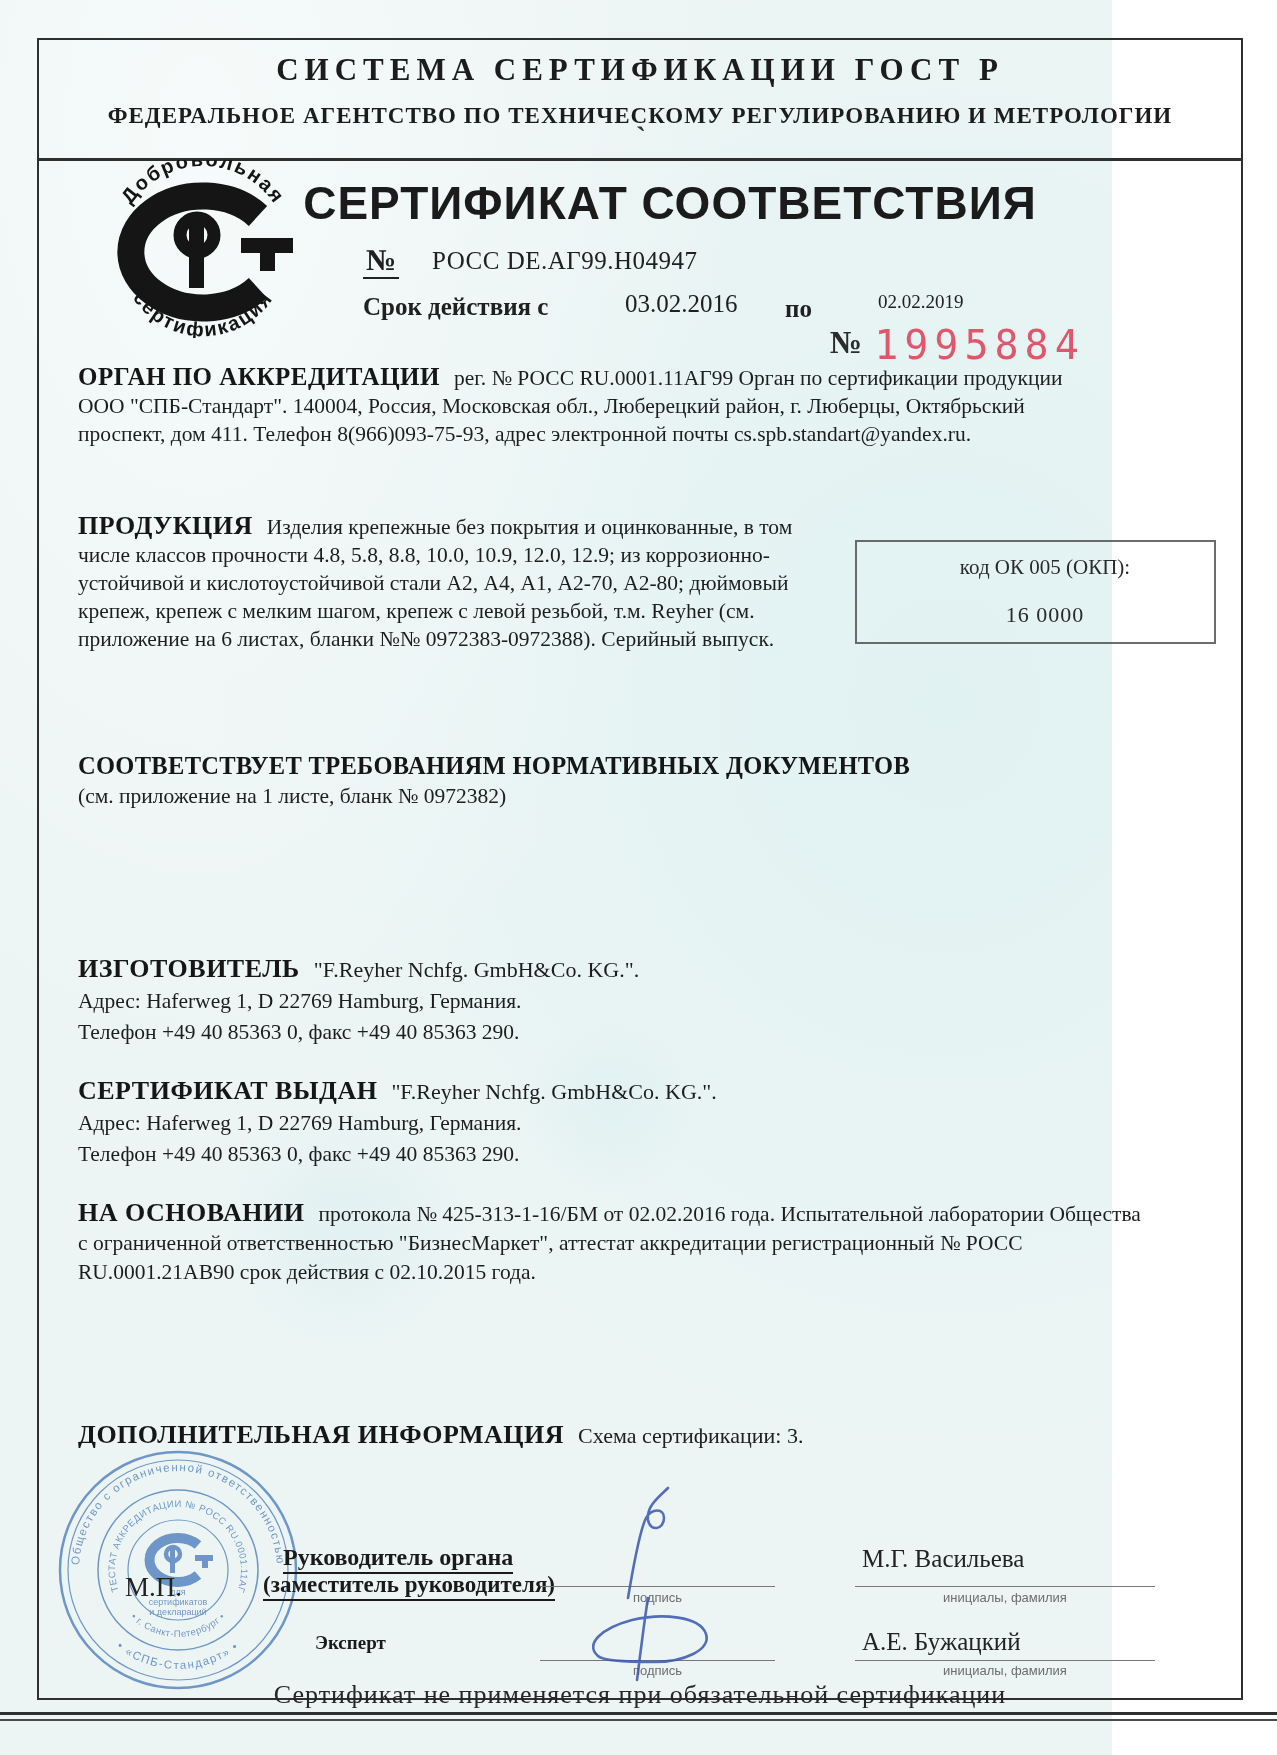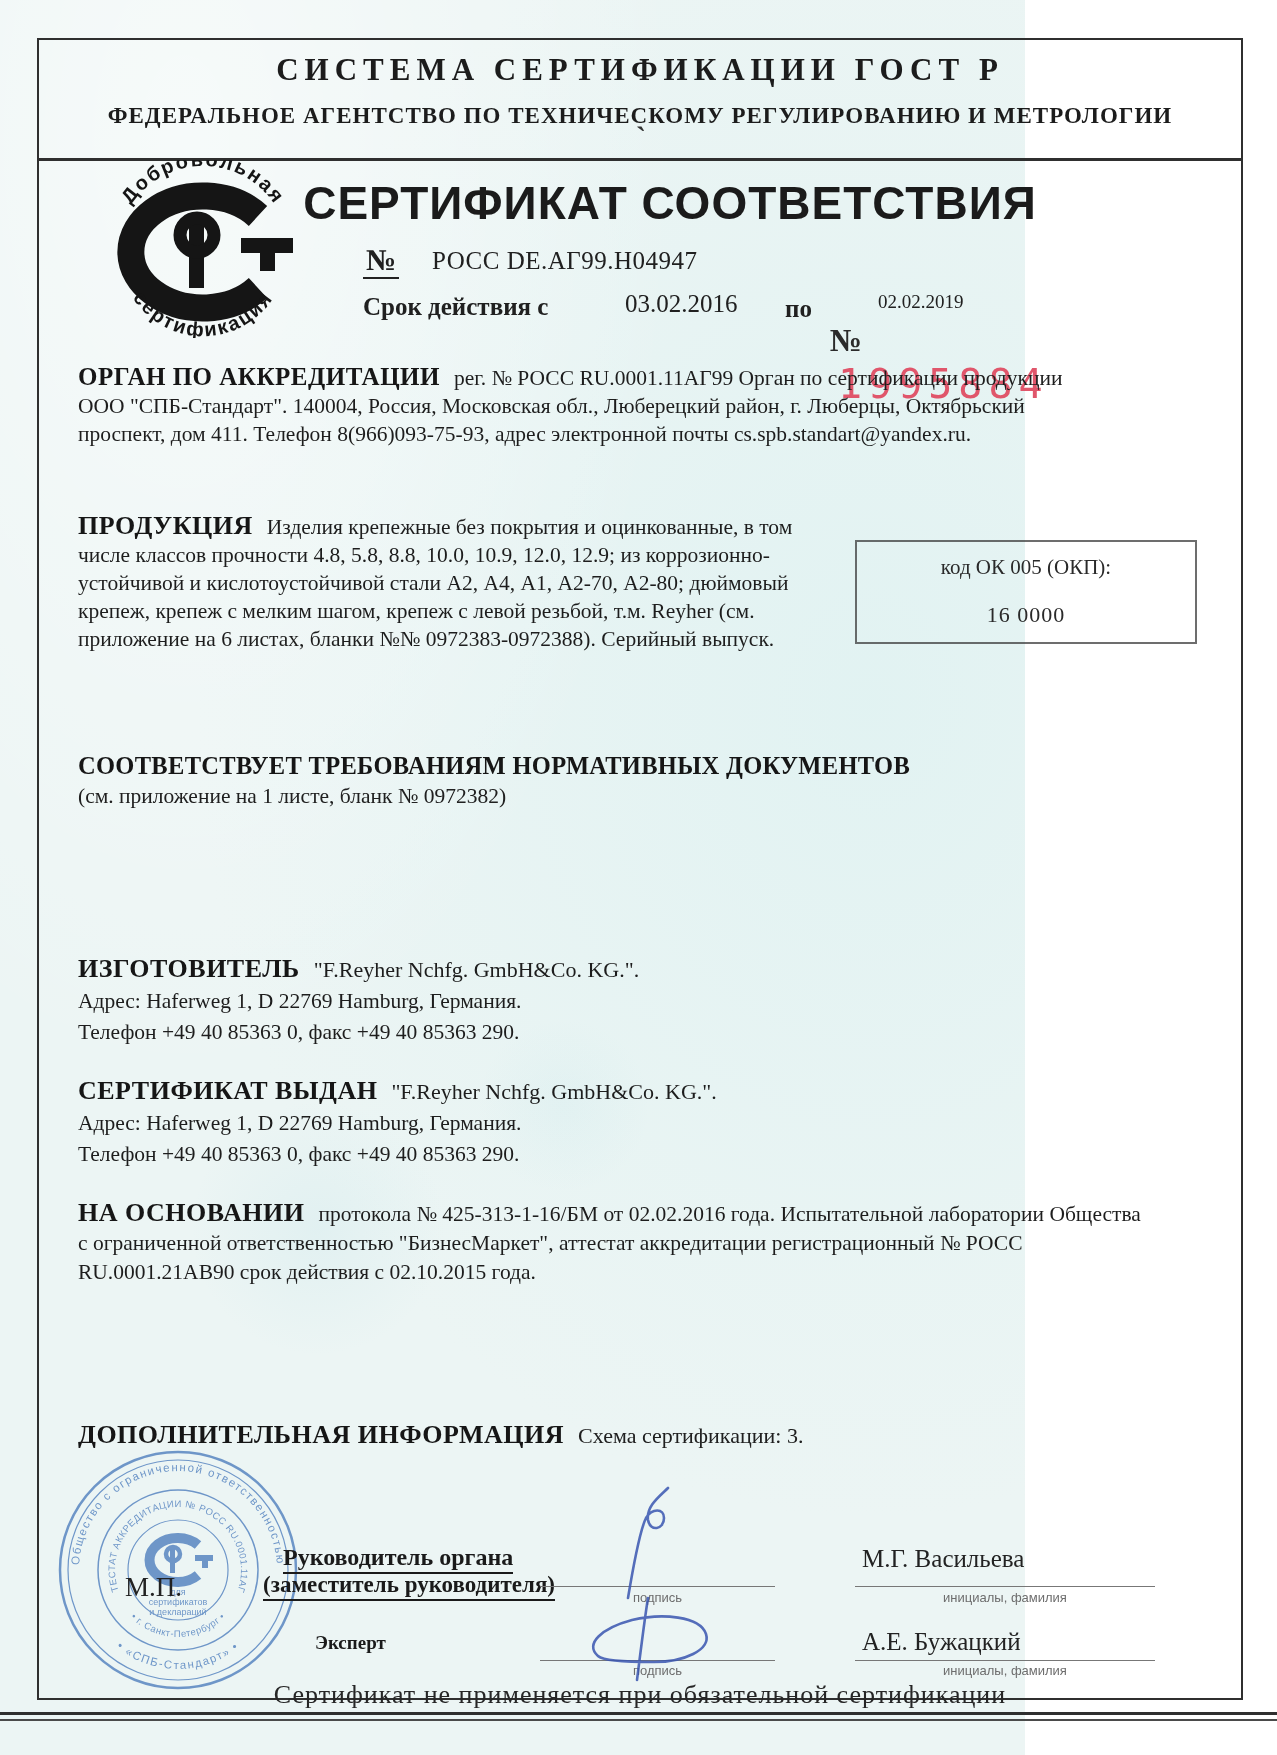--- a/index.html
+++ b/index.html
@@ -1,18 +1,18 @@
 <!DOCTYPE html>
 <html><head>
 <meta charset="utf-8">
 <style>
   html,body{margin:0;padding:0;}
   body{width:1277px;height:1755px;overflow:hidden;}
   .page{
-    position:relative;width:1025px;height:1755px;
+    position:relative;width:1112px;height:1755px;
     background:
       radial-gradient(ellipse at 18% 8%, rgba(255,255,255,.55), transparent 42%),
       radial-gradient(ellipse at 85% 40%, rgba(215,240,240,.5), transparent 55%),
       radial-gradient(circle at 31% 70%, rgba(130,200,215,.10), transparent 9%),
       radial-gradient(circle at 55% 63%, rgba(130,200,215,.08), transparent 7%),
       #ecf5f4;
     font-family:"Liberation Serif", serif;color:#202020;
   }
   .abs{position:absolute;}
   .frame{border:2px solid #2f2f2f;}
@@ -77,21 +77,21 @@
     <span style="font-family:'DejaVu Sans Mono',monospace;font-size:40px;letter-spacing:6px;color:#e0566b;margin-left:8px;">1995884</span>
   </div>
 
   <p class="abs para" style="left:78px;top:363px;width:1030px;">
     <b class="seclabel" style="font-size:25px;">ОРГАН ПО АККРЕДИТАЦИИ</b><span>рег. № РОСС RU.0001.11АГ99 Орган по сертификации продукции ООО "СПБ-Стандарт". 140004, Россия, Московская обл., Люберецкий район, г. Люберцы, Октябрьский проспект, дом 411. Телефон 8(966)093-75-93, адрес электронной почты cs.spb.standart@yandex.ru.</span>
   </p>
 
   <p class="abs para" style="left:78px;top:512px;width:768px;">
     <b class="seclabel">ПРОДУКЦИЯ</b><span>Изделия крепежные без покрытия и оцинкованные, в том числе классов прочности 4.8, 5.8, 8.8, 10.0, 10.9, 12.0, 12.9; из коррозионно-устойчивой и кислотоустойчивой стали А2, А4, А1, А2-70, А2-80; дюймовый крепеж, крепеж с мелким шагом, крепеж с левой резьбой, т.м. Reyher (см. приложение на 6 листах, бланки №№ 0972383-0972388). Серийный выпуск.</span>
   </p>
-  <div class="abs box" style="left:855px;top:540px;width:338px;height:100px;">
+  <div class="abs box" style="left:855px;top:540px;width:338px;height:100px;padding-left:19px;">
     <div class="bl">код ОК 005 (ОКП):</div>
     <div class="bv">16 0000</div>
   </div>
 
   <div class="abs serifb" style="left:78px;top:752px;font-size:24.5px;letter-spacing:.3px;color:#161616;">СООТВЕТСТВУЕТ ТРЕБОВАНИЯМ НОРМАТИВНЫХ ДОКУМЕНТОВ</div>
   <div class="abs" style="left:78px;top:784px;font-size:21.5px;">(см. приложение на 1 листе, бланк № 0972382)</div>
 
   <div class="abs blocktxt" style="left:78px;top:953px;width:900px;">
     <div><b class="seclabel">ИЗГОТОВИТЕЛЬ</b><span style="font-size:22px;">"F.Reyher Nchfg. GmbH&amp;Co. KG.".</span></div>
     <div>Адрес: Haferweg 1, D 22769 Hamburg, Германия.</div>

